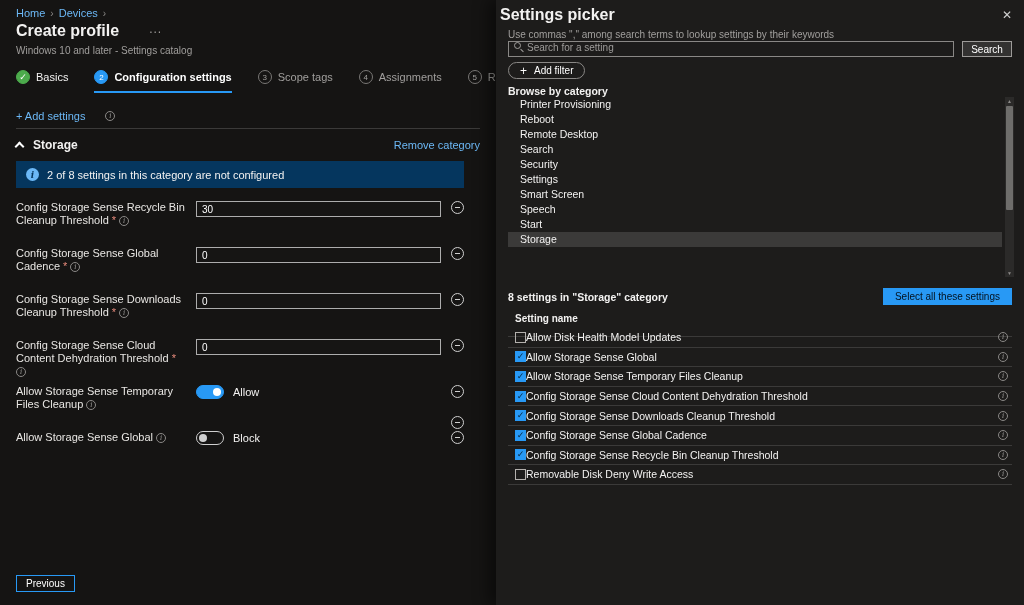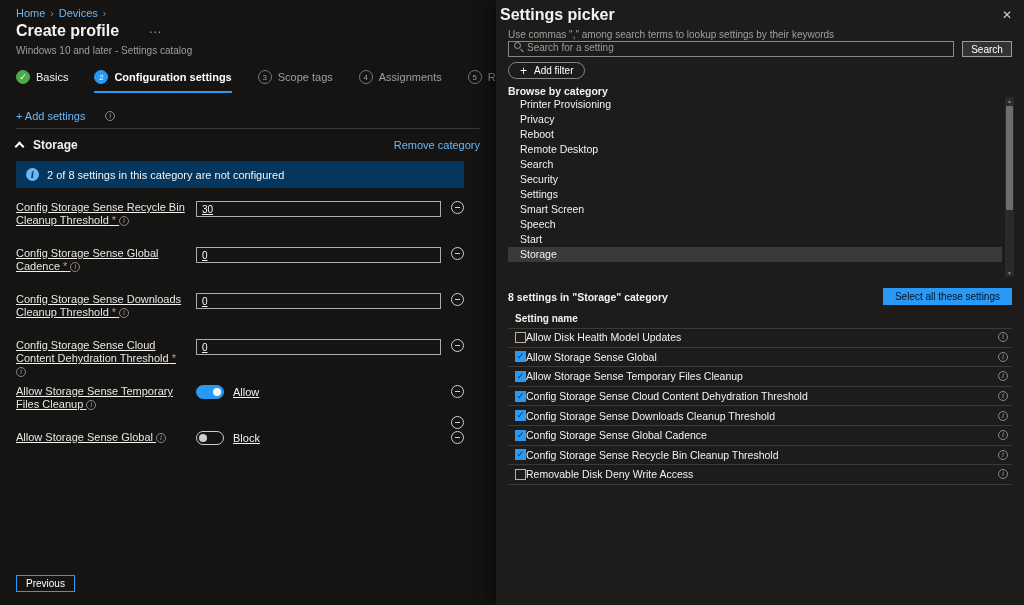--- a/index.html
+++ b/index.html
@@ -30,21 +30,21 @@
 
   .category-header { position:absolute; left:16px; top:138px; width:464px; display:flex; align-items:center; gap:10px; font-size:12px; }
   .chevron-up { width:7px; height:7px; border-left:2px solid #fff; border-top:2px solid #fff; transform:rotate(45deg); display:inline-block; margin-top:3px; cursor:pointer; }
   .category-title { font-weight:bold; }
   .remove-category { margin-left:auto; color:var(--link,#6cb8f6); font-size:11px; cursor:pointer; }
 
   .info-banner { position:absolute; left:16px; top:161px; width:448px; height:27px; background:var(--banner,#05365e); display:flex; align-items:center; gap:8px; padding:0 10px; font-size:11px; }
   .banner-info-icon { width:13px; height:13px; border-radius:50%; background:var(--link,#6cb8f6); color:var(--banner,#05365e); font-size:9px; font-weight:bold; font-style:italic; display:flex; align-items:center; justify-content:center; flex:none; font-family:"DejaVu Serif",serif; }
 
   .settings-list { position:absolute; left:16px; top:201px; width:448px; }
-  .setting-row { display:flex; align-items:flex-start; height:28px; margin-bottom:18px;text-decoration:underline; }
+  .setting-row { display:flex; align-items:flex-start; height:28px; margin-bottom:18px; }
   .setting-label { width:180px; flex:none; font-size:11px; line-height:13px; color:#e8e6e3; padding-right:10px; }
   .required-star { display:none; color:#e88b7c; }
   .required-star.show { display:inline; }
   .info-i { display:inline-block; width:10px; height:10px; border-radius:50%; border:1px solid #8a8886; color:#a19f9d; font-size:7px; line-height:9px; text-align:center; font-style:italic; font-family:"DejaVu Serif",serif; vertical-align:1px; }
   .setting-control { flex:1; }
   .text-input { display:none; width:245px; height:16px; background:#161514; border:1px solid #adadad; color:#fff; font-size:10px; padding:0 5px; font-family:inherit; }
   .setting-row.type-input .text-input { display:block; }
   .toggle-wrap { display:none; align-items:center; gap:9px; }
   .setting-row.type-toggle .toggle-wrap { display:flex; }
   .toggle { width:28px; height:14px; border-radius:8px; border:1px solid #cfcfcf; position:relative; display:inline-block; cursor:pointer; }
@@ -79,21 +79,21 @@
   .category-list { position:absolute; left:12px; top:97px; right:22px; }
   .category-item { height:15px; line-height:15px; font-size:10.5px; padding-left:12px; color:#f3f2f1; cursor:pointer; }
   .category-item.selected { background:var(--highlight,#3b3a39); }
   .v-scrollbar { position:absolute; right:10px; top:97px; width:9px; height:180px; background:#2b2a29; display:flex; flex-direction:column; align-items:center; }
   .sb-arrow { font-size:5px; color:#8a8886; height:8px; line-height:8px; cursor:pointer; }
   .sb-arrow.down { margin-top:auto; }
   .sb-thumb { width:7px; height:104px; background:#6e6d6b; margin-top:1px; border-radius:1px; cursor:pointer; }
   .results-row { position:absolute; left:12px; top:288px; right:12px; display:flex; align-items:center; }
   .results-heading { font-size:10.5px; font-weight:bold; }
   .select-all { margin-left:auto; }
-  .table-header { position:absolute; left:12px; top:310px; right:12px; font-size:10px; font-weight:bold; padding:3px 0 4px 7px; border-bottom:1px solid var(--divider,#3b3a39); }
+  .table-header { position:absolute; left:12px; top:310px; right:12px; font-size:10px; font-weight:bold; padding:3px 0 12px 7px; border-bottom:1px solid var(--divider,#3b3a39); }
   .picker-settings { position:absolute; left:12px; top:328px; right:12px; }
   .picker-row { display:flex; align-items:center; height:19.6px; border-bottom:1px solid var(--divider,#3b3a39); padding-left:7px; cursor:pointer; }
   .checkbox { width:11px; height:11px; border:1px solid #b3b0ad; background:transparent; flex:none; display:flex; align-items:center; justify-content:center; cursor:pointer; }
   .checkbox.checked { background:var(--accent,#2899f5); border-color:var(--accent,#2899f5); }
   .checkbox.checked::after { content:"\2713"; font-size:9px; color:#05263f; line-height:1; }
   .picker-name { font-size:10.5px; color:#f3f2f1; }
   .row-info { margin-left:auto; margin-right:4px; cursor:pointer; }
 </style>
 </head>
 <body>
@@ -274,21 +274,20 @@
     <span class="plus">+</span>
     <span>Add filter</span>
   </button>
 
   <div class="browse-heading">Browse by category</div>
 
   <div class="category-list">
 
       <div class="category-item">Printer Provisioning</div>
 
-      <div class="category-item">Privacy</div>
 
       <div class="category-item">Reboot</div>
 
       <div class="category-item">Remote Desktop</div>
 
       <div class="category-item">Search</div>
 
       <div class="category-item">Security</div>
 
       <div class="category-item">Settings</div>

